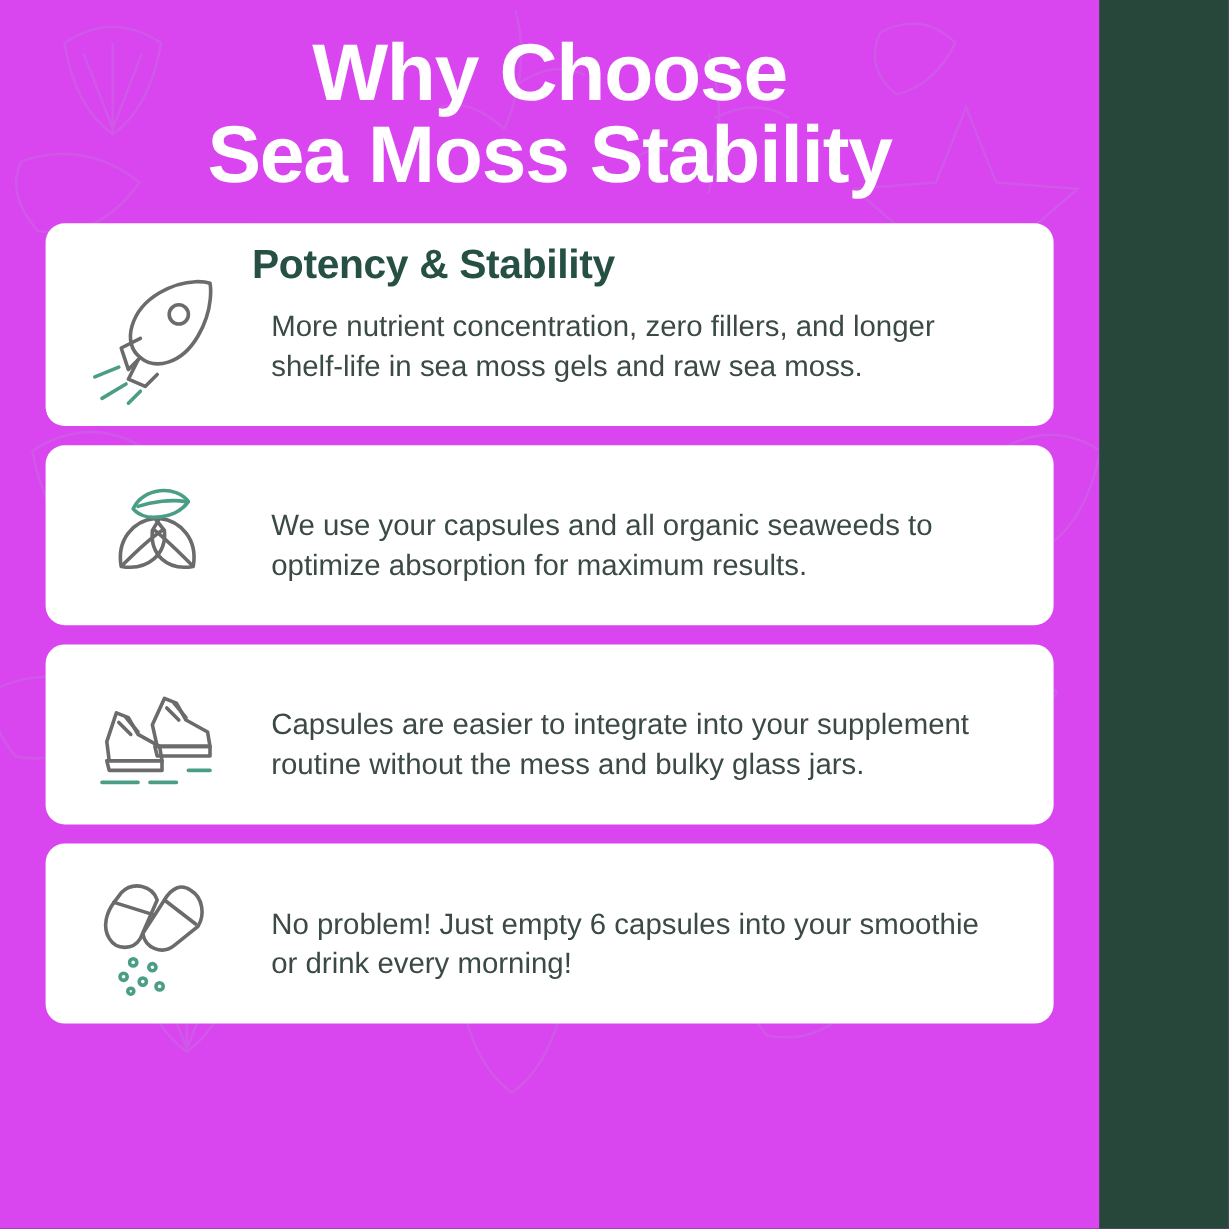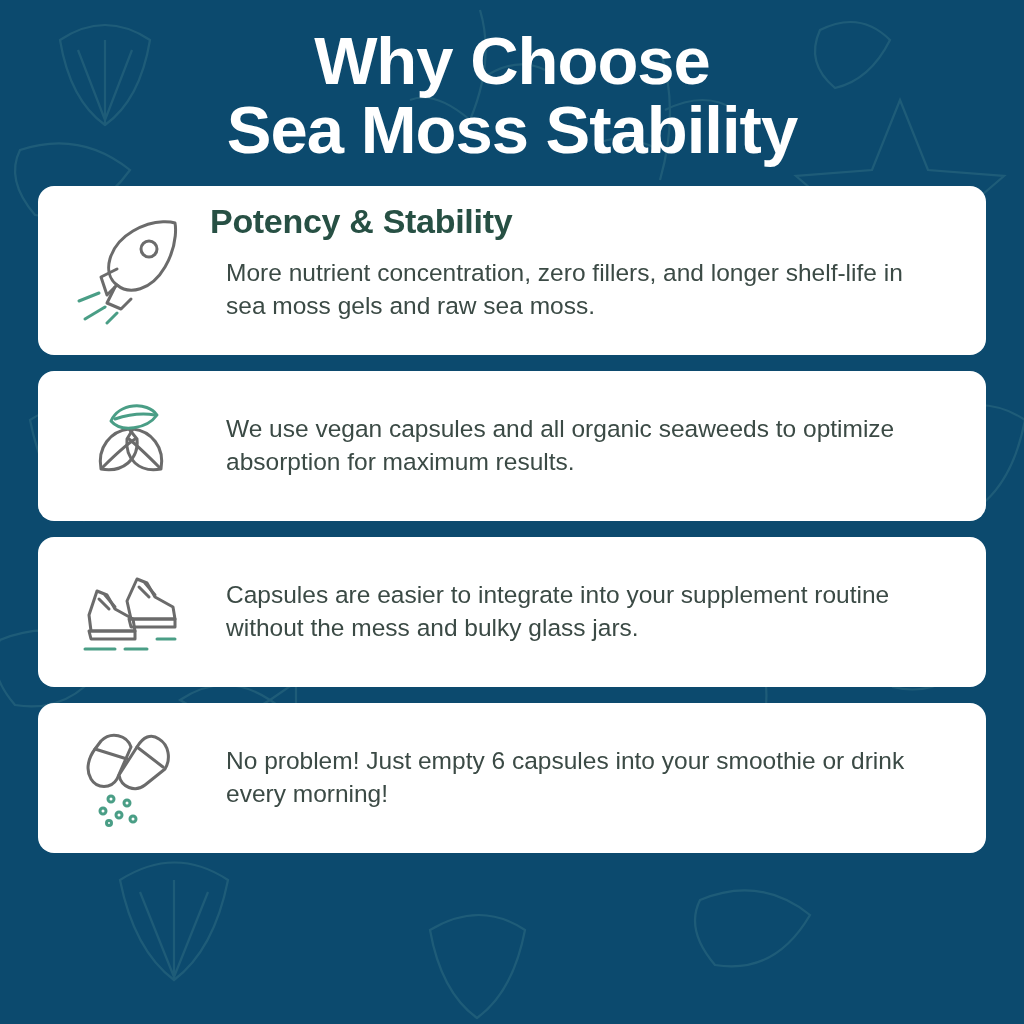--- a/index.html
+++ b/index.html
@@ -8,23 +8,23 @@
   }
   body {
     width: 1024px;
     height: 1024px;
     font-family: "Liberation Sans", sans-serif;
     background: #27473b;
     overflow: hidden;
   }
   .poster {
     position: relative;
-    width: 1024px;
+    width: 916px;
     height: 1024px;
-    background: #0c4a6e;
+    background: #d946ef;
     overflow: hidden;
     box-sizing: border-box;
   }
   
   .bg-pattern {
     position: absolute;
     inset: 0;
     opacity: 0.13;
     pointer-events: none;
   }
@@ -48,21 +48,21 @@
     margin-top: 22px;
     display: flex;
     flex-direction: column;
     gap: 16px;
     padding: 0 38px;
   }
   .card {
     background: #ffffff;
     border-radius: 16px;
     display: flex;
-    align-items: center;
+    align-items: flex-end;
     padding: 16px 26px 16px 18px;
     box-sizing: border-box;
     min-height: 150px;
   }
   .card-icon {
     flex: 0 0 150px;
     height: 112px;
     display: flex;
     align-items: center;
     justify-content: center;
@@ -158,21 +158,21 @@
           <path d="M32 76 C42 66 52 56 64 48"></path>
           <path d="M62 38 C80 40 94 56 90 78 C68 82 54 68 56 48 Z"></path>
           <path d="M88 76 C78 66 68 56 58 48"></path>
           <g stroke="#4a9e86">
             <path d="M40 30 C48 12 76 10 86 24 C76 38 50 42 40 30 Z"></path>
             <path d="M44 28 C56 24 72 22 84 24"></path>
           </g>
         </svg>
       </div>
       <div class="card-body">
-        <p class="card-desc">We use vegan capsules and all organic seaweeds to optimize absorption for maximum results.</p>
+        <p class="card-desc">We use your capsules and all organic seaweeds to optimize absorption for maximum results.</p>
       </div>
     </div>
 
     <div class="card">
       <div class="card-icon">
         <svg viewBox="0 0 120 110" width="120" height="110" xmlns="http://www.w3.org/2000/svg" fill="none" stroke="#6b6b6b" stroke-width="3" stroke-linecap="round" stroke-linejoin="round">
           <path d="M18 58 L26 34 L36 38 L44 52 L62 62 L64 74 L20 74 Z"></path>
           <path d="M18 74 L64 74 L64 82 L20 82 Z"></path>
           <path d="M28 42 L38 52 M34 38 L44 50"></path>
           <path d="M56 44 L66 22 L76 26 L84 40 L102 50 L104 62 L60 62 Z"></path>

